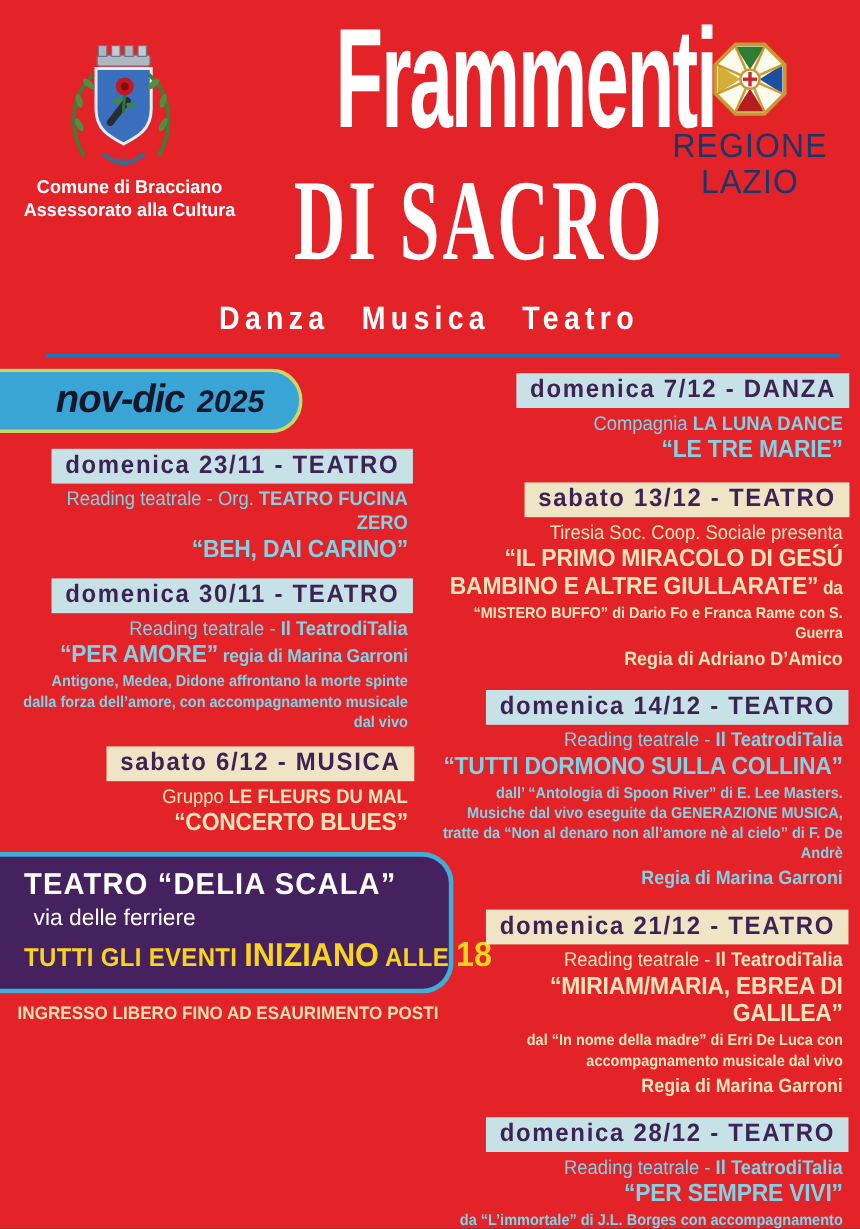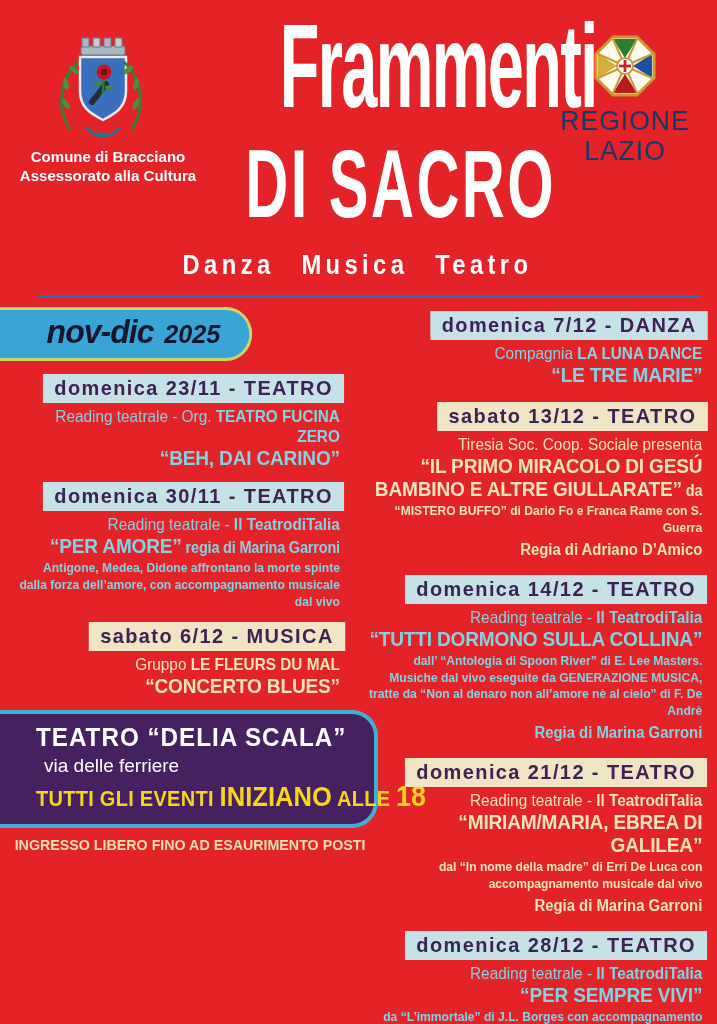--- a/index.html
+++ b/index.html
@@ -6,21 +6,21 @@
   .poster{position:relative;width:717px;height:1024px;background:#e42329;overflow:hidden;
           font-family:"Liberation Sans","DejaVu Sans",sans-serif;-webkit-font-smoothing:antialiased;}
   
   .hdr{position:relative;height:295px;}
   .coa{position:absolute;left:48px;top:32px;}
   .muni{position:absolute;left:6px;top:147px;width:204px;text-align:center;color:#ffffff;
         font-weight:bold;font-size:15.5px;line-height:1.25;transform:scaleX(0.97);}
   .t1wrap{position:absolute;left:150px;top:12px;width:415px;text-align:center;}
   .t1{display:inline-block;color:#fff;font-weight:bold;font-size:118px;line-height:0.92;
       letter-spacing:-3px;transform:scaleX(0.55);transform-origin:50% 0;white-space:nowrap;}
-  .t2wrap{position:absolute;left:150px;top:136px;width:415px;text-align:center;}
+  .t2wrap{position:absolute;left:150px;top:136px;width:415px;text-align:center;font-family:Liberation Serif, serif;}
   .t2{display:inline-block;color:#fff;font-weight:bold;font-size:96px;line-height:1;
       letter-spacing:4px;transform:scaleX(0.62);transform-origin:50% 0;white-space:nowrap;}
   .subt{position:absolute;left:150px;top:250px;width:415px;text-align:center;color:#fff;
         font-weight:bold;font-size:27px;letter-spacing:5px;word-spacing:18px;
         transform:scaleX(0.88);transform-origin:center;white-space:nowrap;}
   .lazio{position:absolute;right:14px;top:34px;width:156px;text-align:center;}
   .lazio-name{color:#17386b;font-size:28px;line-height:1.08;letter-spacing:1px;margin-top:4px;
               transform:scaleX(0.95);}
   .divider{height:3px;background:#1d76ba;margin-left:38px;margin-right:17px;}
   
@@ -46,21 +46,21 @@
   .line.title{font-size:20.5px;font-weight:bold;letter-spacing:-0.2px;line-height:1.12;padding-top:1px;}
   .line.sm{font-size:13px;font-weight:bold;line-height:1.28;padding-top:2px;}
   .line.reg{font-size:16px;font-weight:bold;padding-top:4px;}
   .b{font-weight:bold;}
   .seg-sm{font-size:0.76em;}
   .txt-cream{color:#f2e3ba;}
   .txt-blue{color:#82d2e6;}
   
   .venue{margin:2px 0 8px -6px;width:378px;box-sizing:border-box;background:#45215f;
          border:4px solid #41aed6;border-left:none;border-radius:0 26px 26px 0;
-         padding:9px 10px 11px 36px;color:#fff;text-align:left;}
+         padding:9px 10px 11px 20px;color:#fff;text-align:left;}
   .venue .v1{font-size:25px;font-weight:bold;letter-spacing:1px;transform:scaleX(0.97);transform-origin:left;white-space:nowrap;}
   .venue .v2{font-size:19px;font-weight:normal;margin:3px 0 3px 8px;}
   .venue .v3{color:#f8d41e;font-weight:bold;transform:scaleX(0.93);transform-origin:left;white-space:nowrap;}
   .v-md{font-size:21.5px;letter-spacing:0.3px;}
   .v-lg{font-size:27.5px;letter-spacing:0;}
   .v-xl{font-size:29px;}
   
   .ingresso{color:#eedfb2;font-weight:bold;font-size:15px;text-align:center;margin-top:7px;
             transform:scaleX(0.95);white-space:nowrap;}
 </style>

